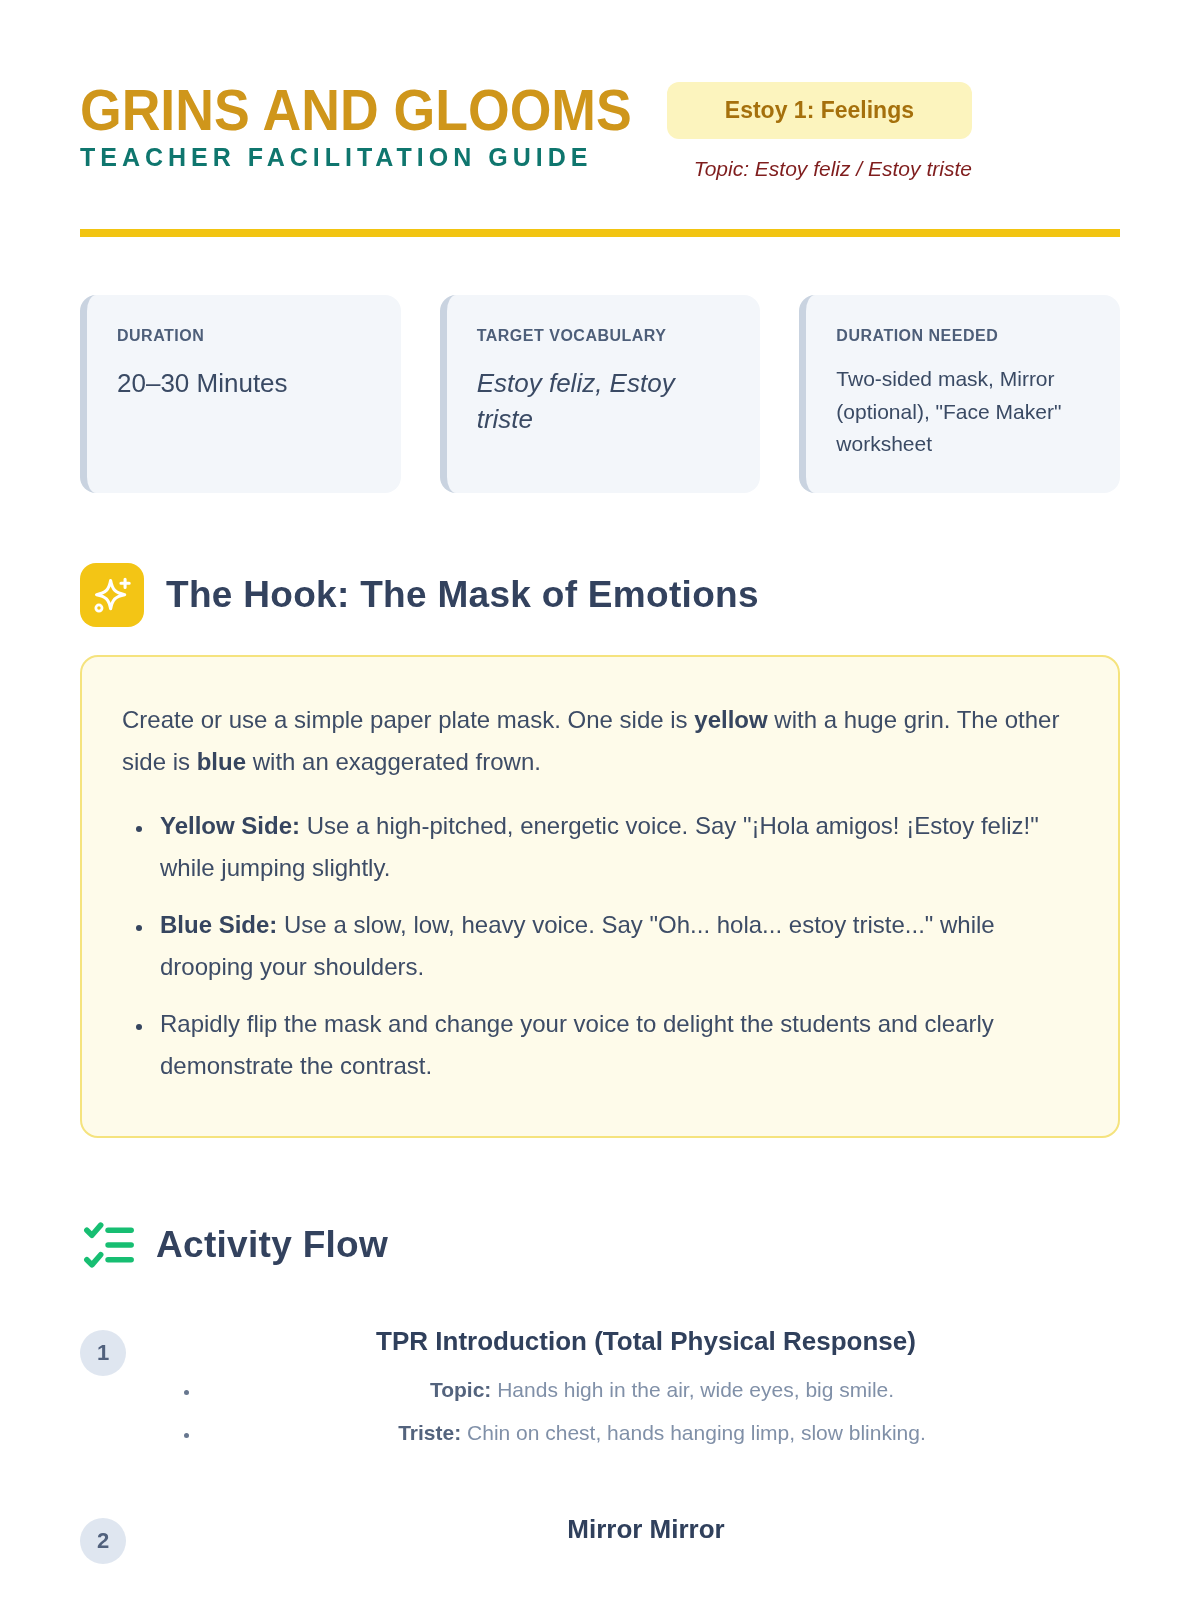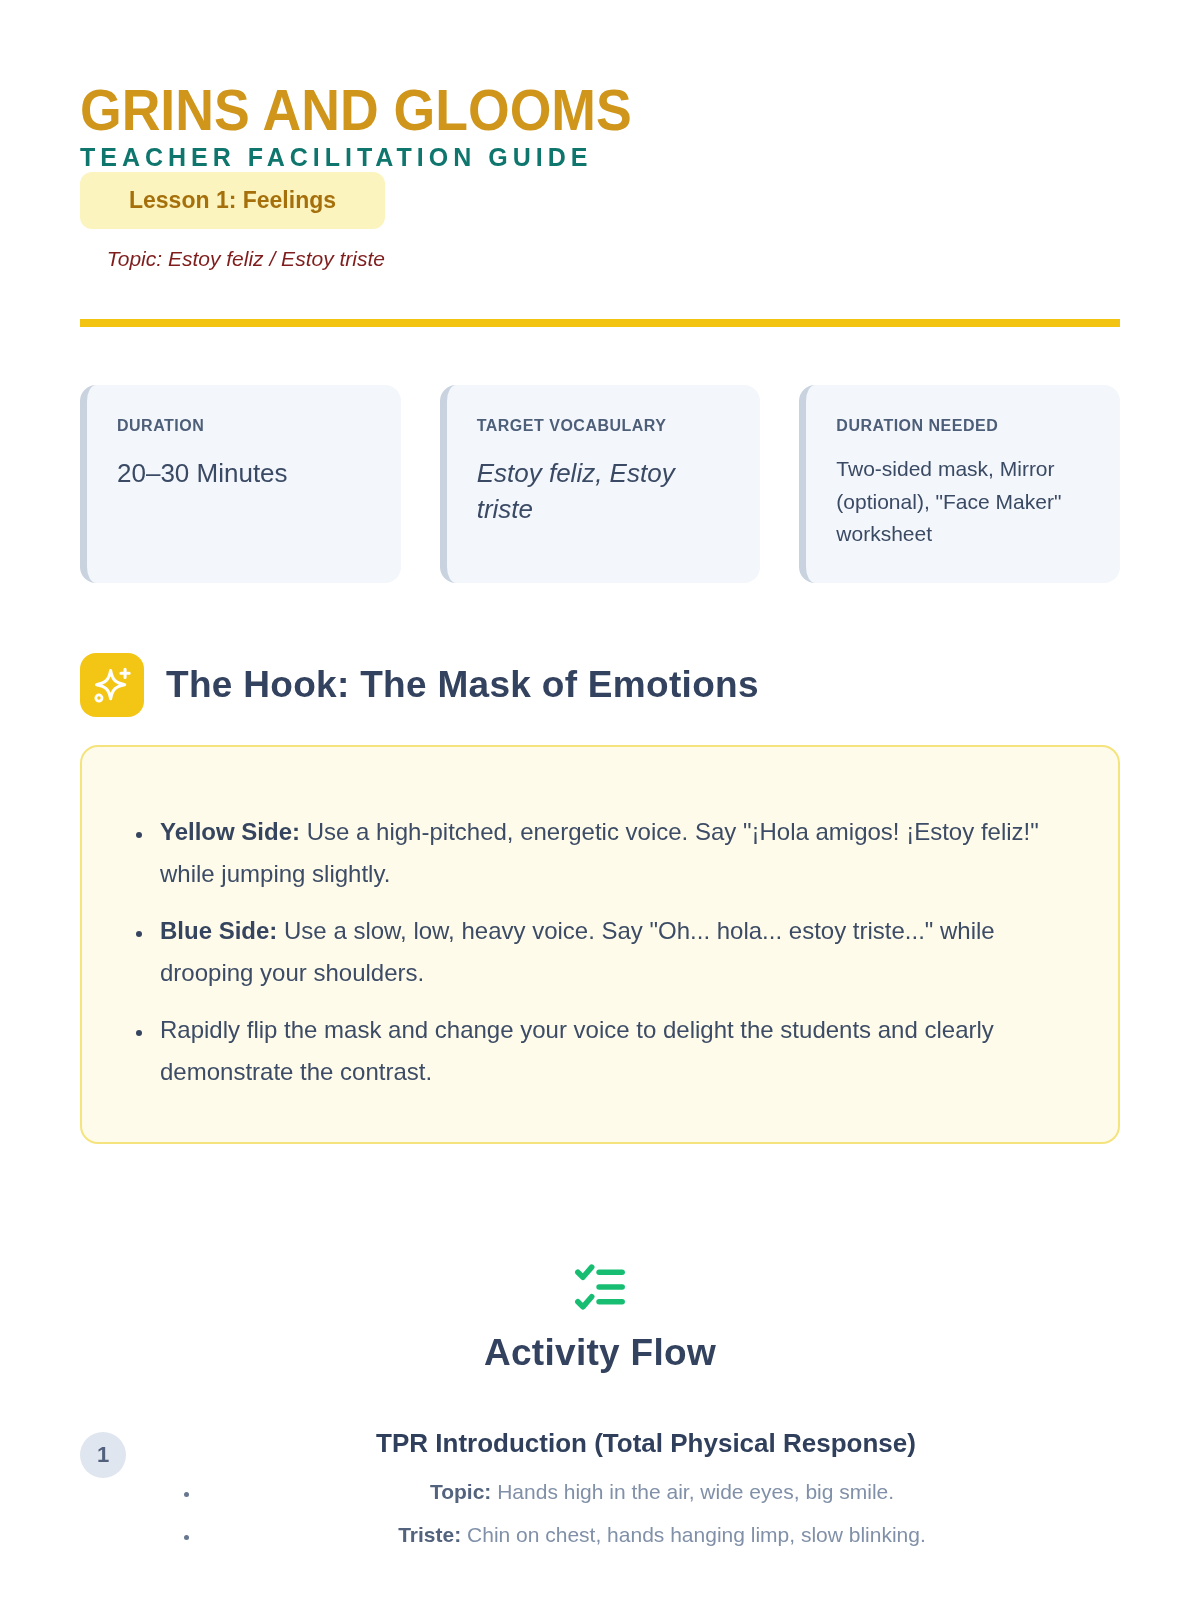--- a/index.html
+++ b/index.html
@@ -8,21 +8,21 @@
     width: 1200px;
     height: 1600px;
     overflow: hidden;
     font-family: "Liberation Sans", sans-serif;
     color: #3d4c66;
     position: relative;
   }
   .page { padding: 82px 80px 0 80px; }
 
   
-  .header { display: flex; justify-content: flex-start; align-items: flex-start; flex-direction: column; }
+  .header { display: flex; justify-content: flex-start; align-items: flex-start; }
   .doc-title {
     font-size: 57px;
     font-weight: 800;
     color: #cf961b;
     letter-spacing: 0px;
     line-height: 1;
     display: inline-block;
     transform: scaleX(.94);
     transform-origin: left center;
     white-space: nowrap;
@@ -75,21 +75,21 @@
     color: #4d5e79;
     letter-spacing: 0.5px;
   }
   .card-value { margin-top: 20px; font-size: 26px; color: #3a4a64; line-height: 1.4; }
   .card-value.italic { font-style: italic; }
   .card-value.small { font-size: 21px; line-height: 1.55; margin-top: 18px; }
 
   
   .section-heading { display: flex; align-items: center; gap: 22px; text-align: right; }
   .section-heading.hook { margin-top: 70px; }
-  .section-heading.activity { margin-top: 116px; gap: 18px; flex-direction: column; }
+  .section-heading.activity { margin-top: 80px; gap: 18px; }
   .heading-icon-box {
     width: 64px; height: 64px;
     background: #f3c515;
     border-radius: 16px;
     display: flex; align-items: center; justify-content: center;
     flex: 0 0 auto;
   }
   .heading-icon-plain { width: 58px; height: 54px; display: flex; align-items: center; justify-content: center; flex: 0 0 auto; }
   .section-title {
     font-size: 37px;
@@ -149,21 +149,21 @@
 <body>
 
 <div class="page">
 
   <div class="header">
     <div>
       <div class="doc-title">GRINS AND GLOOMS</div>
       <div class="doc-subtitle">TEACHER FACILITATION GUIDE</div>
     </div>
     <div class="header-right">
-      <div class="lesson-badge">Lesson 1: Feelings</div>
+      <div class="lesson-badge">Estoy 1: Feelings</div>
       <div class="topic-line">Topic: Estoy feliz / Estoy triste</div>
     </div>
   </div>
 
   <div class="divider"></div>
 
   <div class="cards">
     <div class="card">
       <div class="card-label">DURATION</div>
       <div class="card-value">20–30 Minutes</div>
@@ -183,20 +183,21 @@
       <svg width="44" height="44" viewBox="0 0 64 64" fill="none">
         <path d="M30 11 C32.5 24.5 37 29 50.5 31.5 C37 34 32.5 38.5 30 52 C27.5 38.5 23 34 9.5 31.5 C23 29 27.5 24.5 30 11 Z" stroke="#ffffff" stroke-width="4.5" stroke-linejoin="round" fill="none"></path>
         <path d="M51 9 L51 21 M45 15 L57 15" stroke="#ffffff" stroke-width="4.5" stroke-linecap="round"></path>
         <circle cx="13" cy="51" r="4.5" stroke="#ffffff" stroke-width="4" fill="none"></circle>
       </svg>
     </div>
     <div class="section-title">The Hook: The Mask of Emotions</div>
   </div>
 
   <div class="hook-box">
+    <p class="hook-intro"><span>Create or use a simple paper plate mask. One side is </span><b>yellow</b><span> with a huge grin. The other side is </span><b>blue</b><span> with an exaggerated frown.</span></p>
     <ul class="hook-bullets">
       <li><b>Yellow Side:</b><span> Use a high-pitched, energetic voice. Say "¡Hola amigos! ¡Estoy feliz!" while jumping slightly.</span></li>
       <li><b>Blue Side:</b><span> Use a slow, low, heavy voice. Say "Oh... hola... estoy triste..." while drooping your shoulders.</span></li>
       <li><span>Rapidly flip the mask and change your voice to delight the students and clearly demonstrate the contrast.</span></li>
     </ul>
   </div>
 
   <div class="section-heading activity">
     <div class="heading-icon-plain">
       <svg width="52" height="48" viewBox="0 0 56 52" fill="none">

